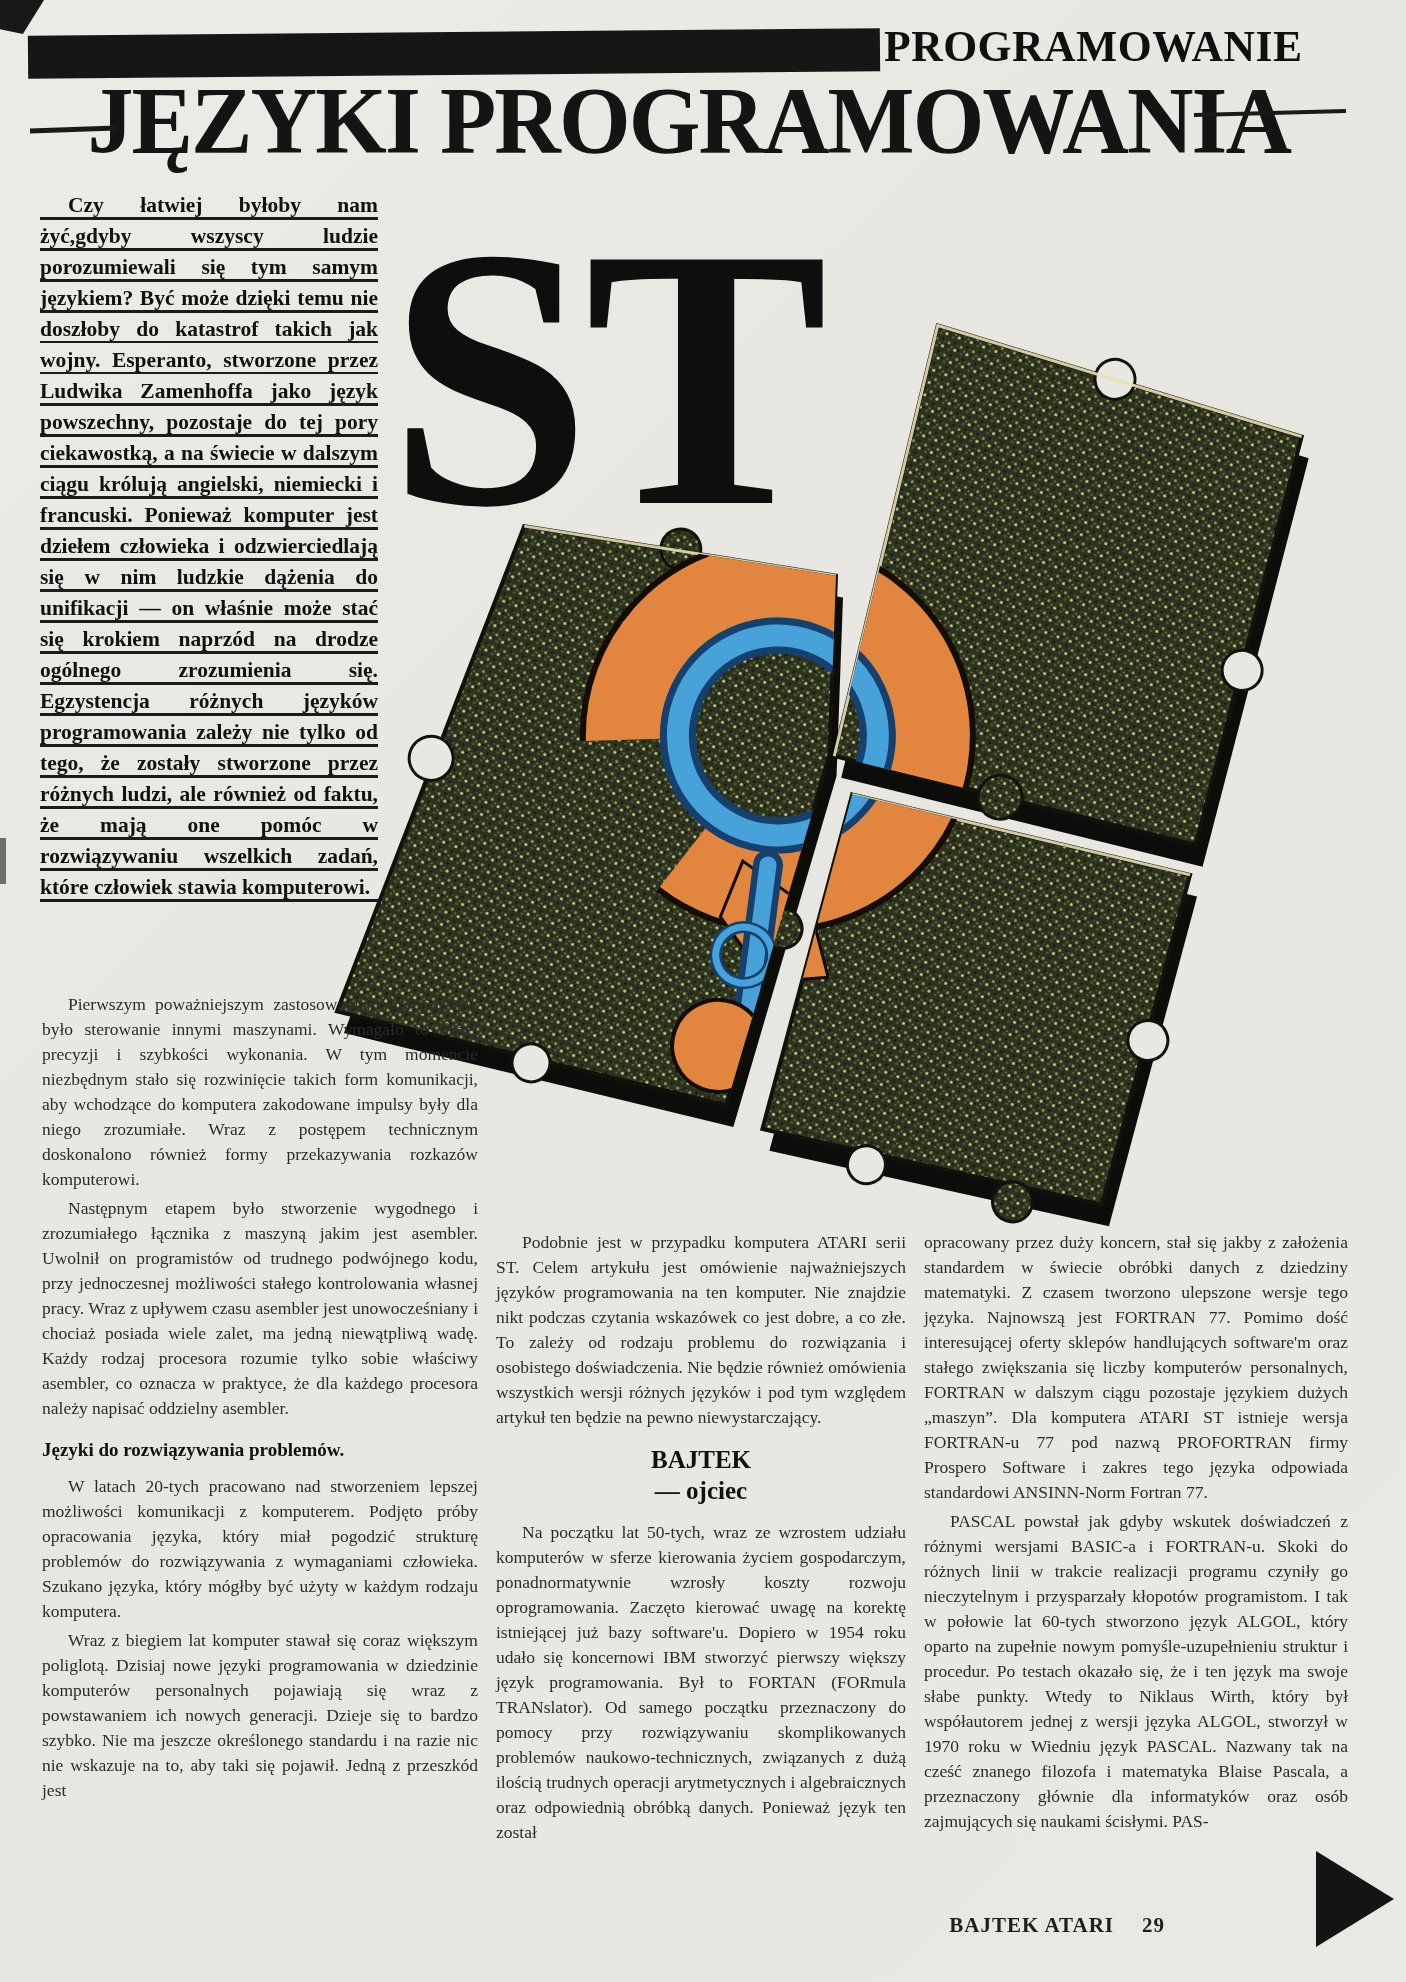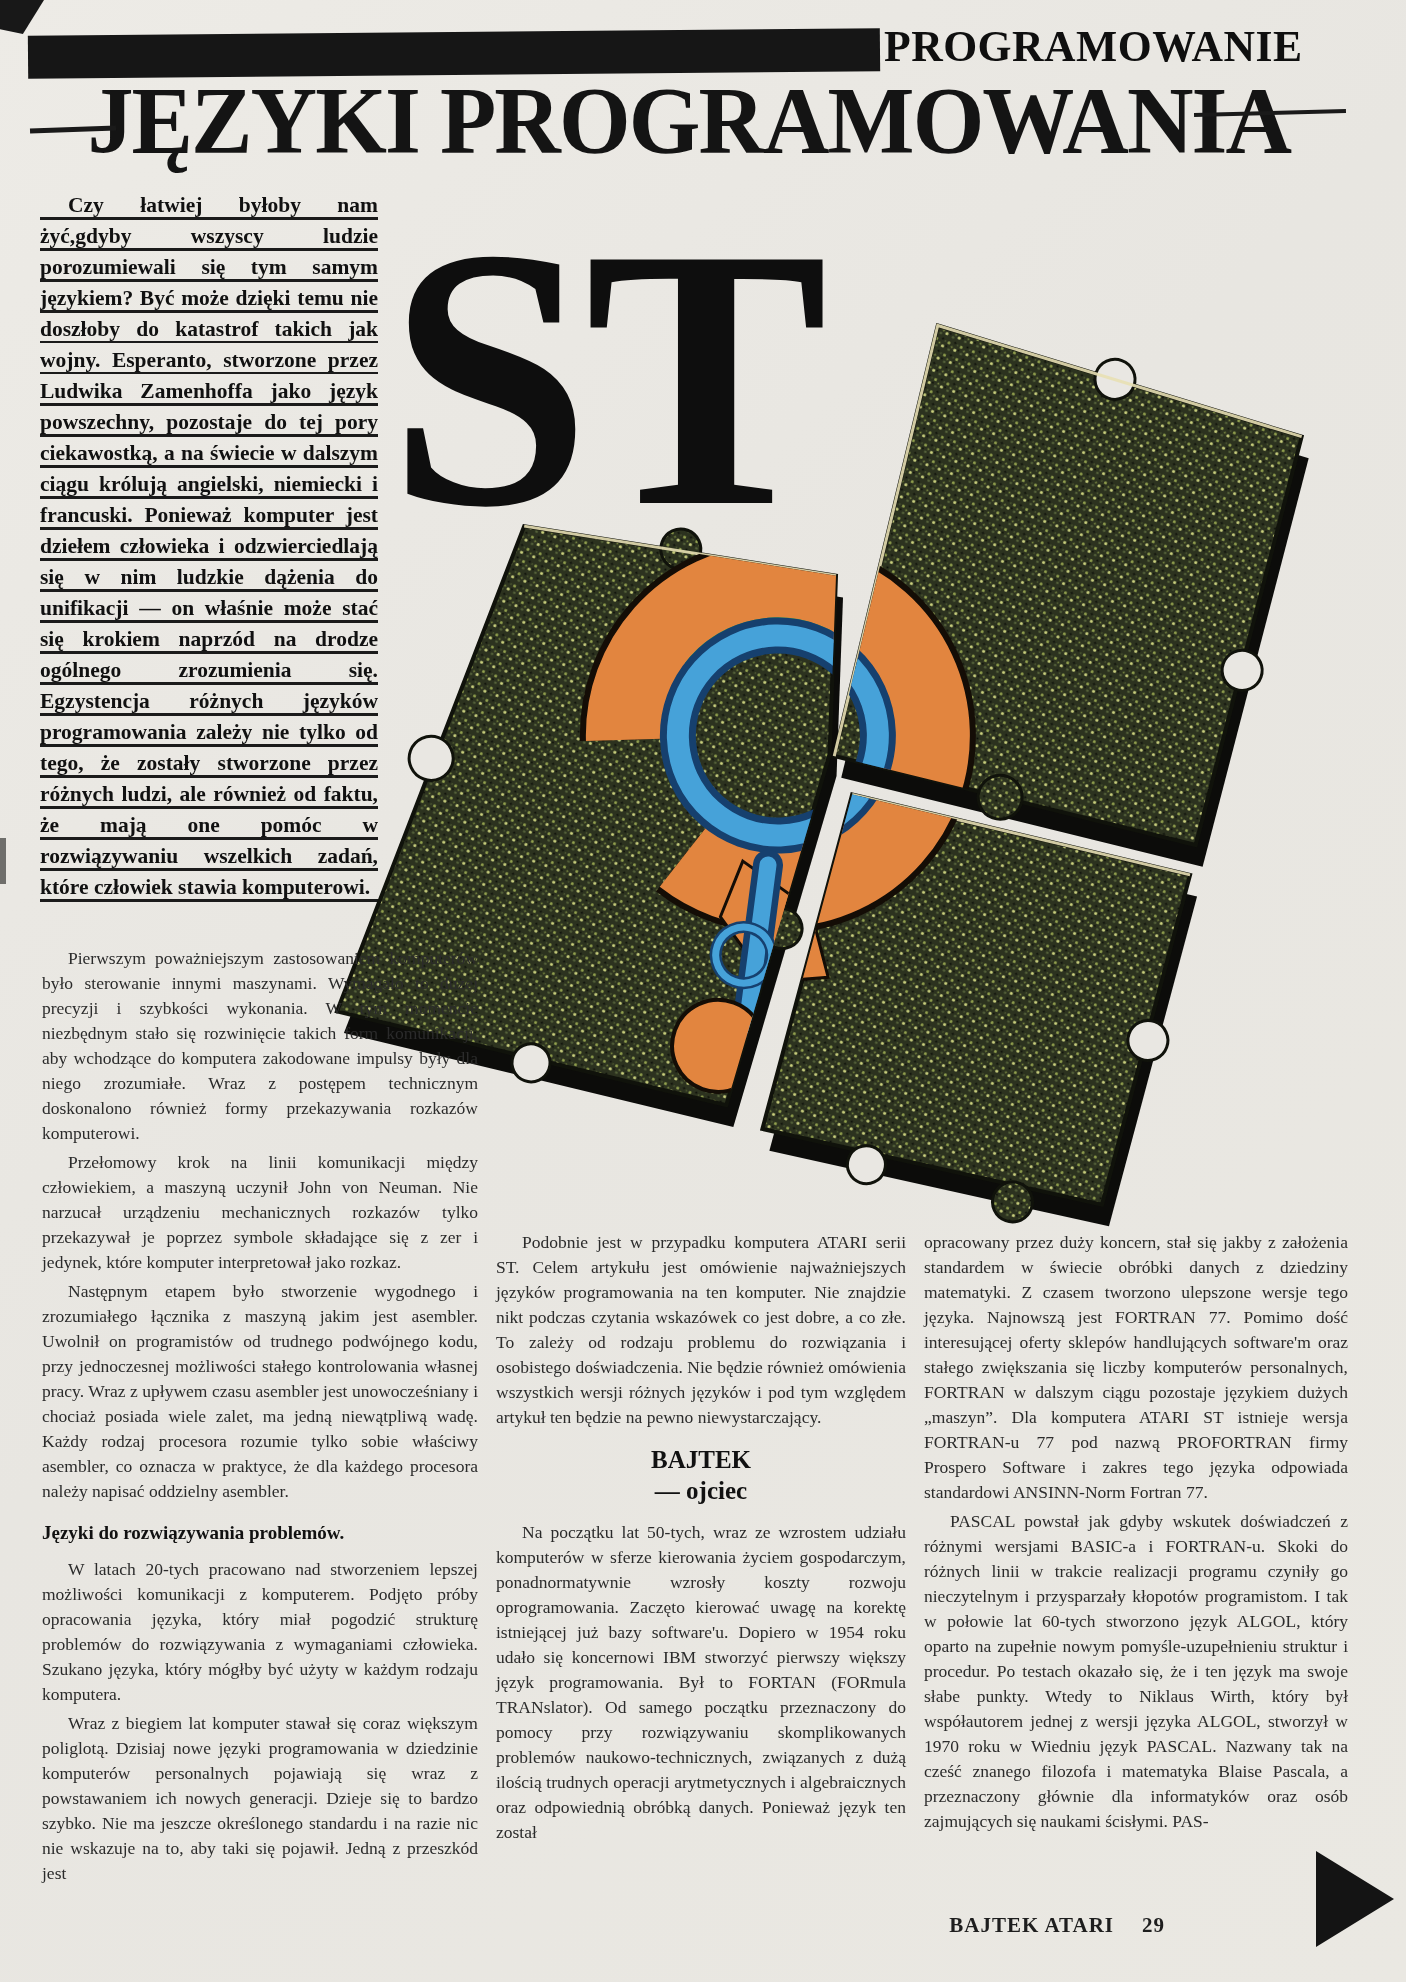--- a/index.html
+++ b/index.html
@@ -26,21 +26,21 @@
     text-indent:28px;
     background-image:repeating-linear-gradient(to bottom,
       transparent 0px,transparent 27px,#1b1b1b 27px,#1b1b1b 29.5px,transparent 29.5px,transparent 31px);
   }
   .st{position:absolute;left:388px;top:192px;z-index:1;font-size:372px;line-height:1;
     font-weight:bold;letter-spacing:-6px;color:#0e0e0e;transform:scaleX(0.98);transform-origin:left;}
   .illo{position:absolute;left:330px;top:280px;z-index:2;}
   .col{position:absolute;z-index:3;font-size:17.5px;line-height:25px;text-align:justify;color:#2b2b2b;}
   .col p{margin:0 0 4px 0;text-indent:26px;}
   .col p.cont{text-indent:0;}
-  .col-left{left:42px;top:946px;width:436px;}
+  .col-left{left:42px;top:992px;width:436px;}
   .col-mid{left:496px;top:1230px;width:410px;}
   .col-right{left:924px;top:1230px;width:424px;}
   h2{color:#111;}
   .h-left{font-size:19px;font-weight:bold;margin:16px 0 12px 0;text-align:left;}
   .h-center{font-size:25px;font-weight:bold;margin:14px 0 14px 0;text-align:center;line-height:31px;}
   .footer{position:absolute;left:690px;top:1913px;width:475px;z-index:3;text-align:right;
     font-size:21px;font-weight:bold;letter-spacing:1px;color:#1e1e1e;}
   .footer .pageno{margin-left:28px;}
   .arrow{position:absolute;left:1316px;top:1851px;width:0;height:0;z-index:3;
     border-left:78px solid #141414;border-top:48px solid transparent;border-bottom:48px solid transparent;}
@@ -124,21 +124,20 @@
         <line x1="505" y1="595" x2="540" y2="752" stroke="#46a2d9" stroke-width="17" stroke-linecap="round"></line>
         <circle cx="513" cy="688" r="28" fill="none" stroke="#16406e" stroke-width="12"></circle>
         <circle cx="513" cy="688" r="28" fill="none" stroke="#46a2d9" stroke-width="7"></circle>
         <circle cx="520" cy="782" r="46" fill="#e2853f" stroke="#140d06" stroke-width="4"></circle>
       </g>
     </g>
   </svg>
 
   <div class="col col-left">
     <p>Pierwszym poważniejszym zastosowaniem komputerów było sterowanie innymi maszynami. Wymagało to dużej precyzji i szybkości wykonania. W tym momencie niezbędnym stało się rozwinięcie takich form komunikacji, aby wchodzące do komputera zakodowane impulsy były dla niego zrozumiałe. Wraz z postępem technicznym doskonalono również formy przekazywania rozkazów komputerowi.</p>
-    <p>Przełomowy krok na linii komunikacji między człowiekiem, a maszyną uczynił John von Neuman. Nie narzucał urządzeniu mechanicznych rozkazów tylko przekazywał je poprzez symbole składające się z zer i jedynek, które komputer interpretował jako rozkaz.</p>
     <p>Następnym etapem było stworzenie wygodnego i zrozumiałego łącznika z maszyną jakim jest asembler. Uwolnił on programistów od trudnego podwójnego kodu, przy jednoczesnej możliwości stałego kontrolowania własnej pracy. Wraz z upływem czasu asembler jest unowocześniany i chociaż posiada wiele zalet, ma jedną niewątpliwą wadę. Każdy rodzaj procesora rozumie tylko sobie właściwy asembler, co oznacza w praktyce, że dla każdego procesora należy napisać oddzielny asembler.</p>
     <h2 class="h-left">Języki do rozwiązywania problemów.</h2>
     <p>W latach 20-tych pracowano nad stworzeniem lepszej możliwości komunikacji z komputerem. Podjęto próby opracowania języka, który miał pogodzić strukturę problemów do rozwiązywania z wymaganiami człowieka. Szukano języka, który mógłby być użyty w każdym rodzaju komputera.</p>
     <p>Wraz z biegiem lat komputer stawał się coraz większym poliglotą. Dzisiaj nowe języki programowania w dziedzinie komputerów personalnych pojawiają się wraz z powstawaniem ich nowych generacji. Dzieje się to bardzo szybko. Nie ma jeszcze określonego standardu i na razie nic nie wskazuje na to, aby taki się pojawił. Jedną z przeszkód jest</p>
   </div>
 
   <div class="col col-mid">
     <p>Podobnie jest w przypadku komputera ATARI serii ST. Celem artykułu jest omówienie najważniejszych języków programowania na ten komputer. Nie znajdzie nikt podczas czytania wskazówek co jest dobre, a co złe. To zależy od rodzaju problemu do rozwiązania i osobistego doświadczenia. Nie będzie również omówienia wszystkich wersji różnych języków i pod tym względem artykuł ten będzie na pewno niewystarczający.</p>
     <h2 class="h-center"><span>BAJTEK</span><br><span>— ojciec</span></h2>
     <p>Na początku lat 50-tych, wraz ze wzrostem udziału komputerów w sferze kierowania życiem gospodarczym, ponadnormatywnie wzrosły koszty rozwoju oprogramowania. Zaczęto kierować uwagę na korektę istniejącej już bazy software'u. Dopiero w 1954 roku udało się koncernowi IBM stworzyć pierwszy większy język programowania. Był to FORTAN (FORmula TRANslator). Od samego początku przeznaczony do pomocy przy rozwiązywaniu skomplikowanych problemów naukowo-technicznych, związanych z dużą ilością trudnych operacji arytmetycznych i algebraicznych oraz odpowiednią obróbką danych. Ponieważ język ten został</p>

